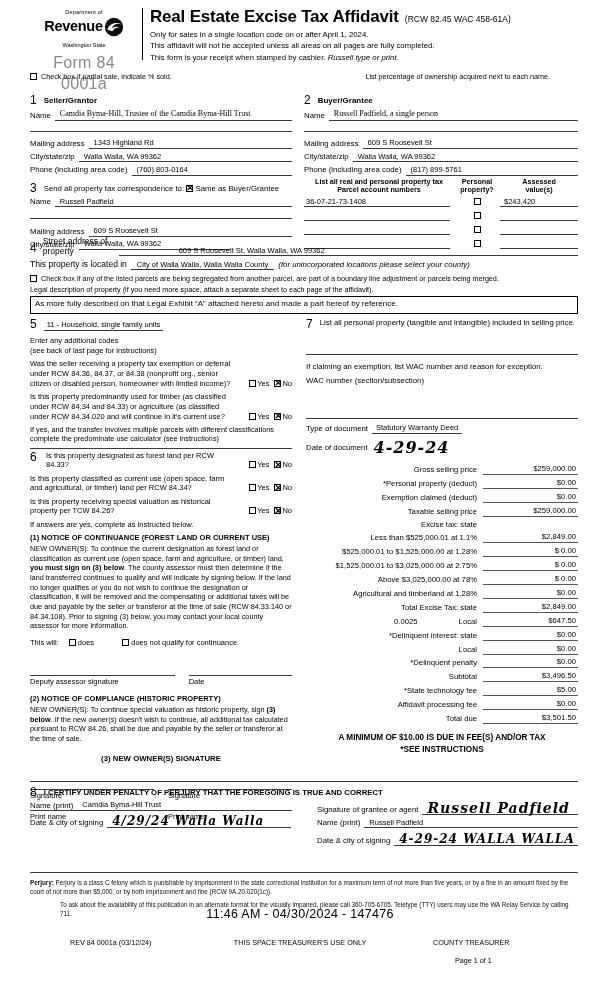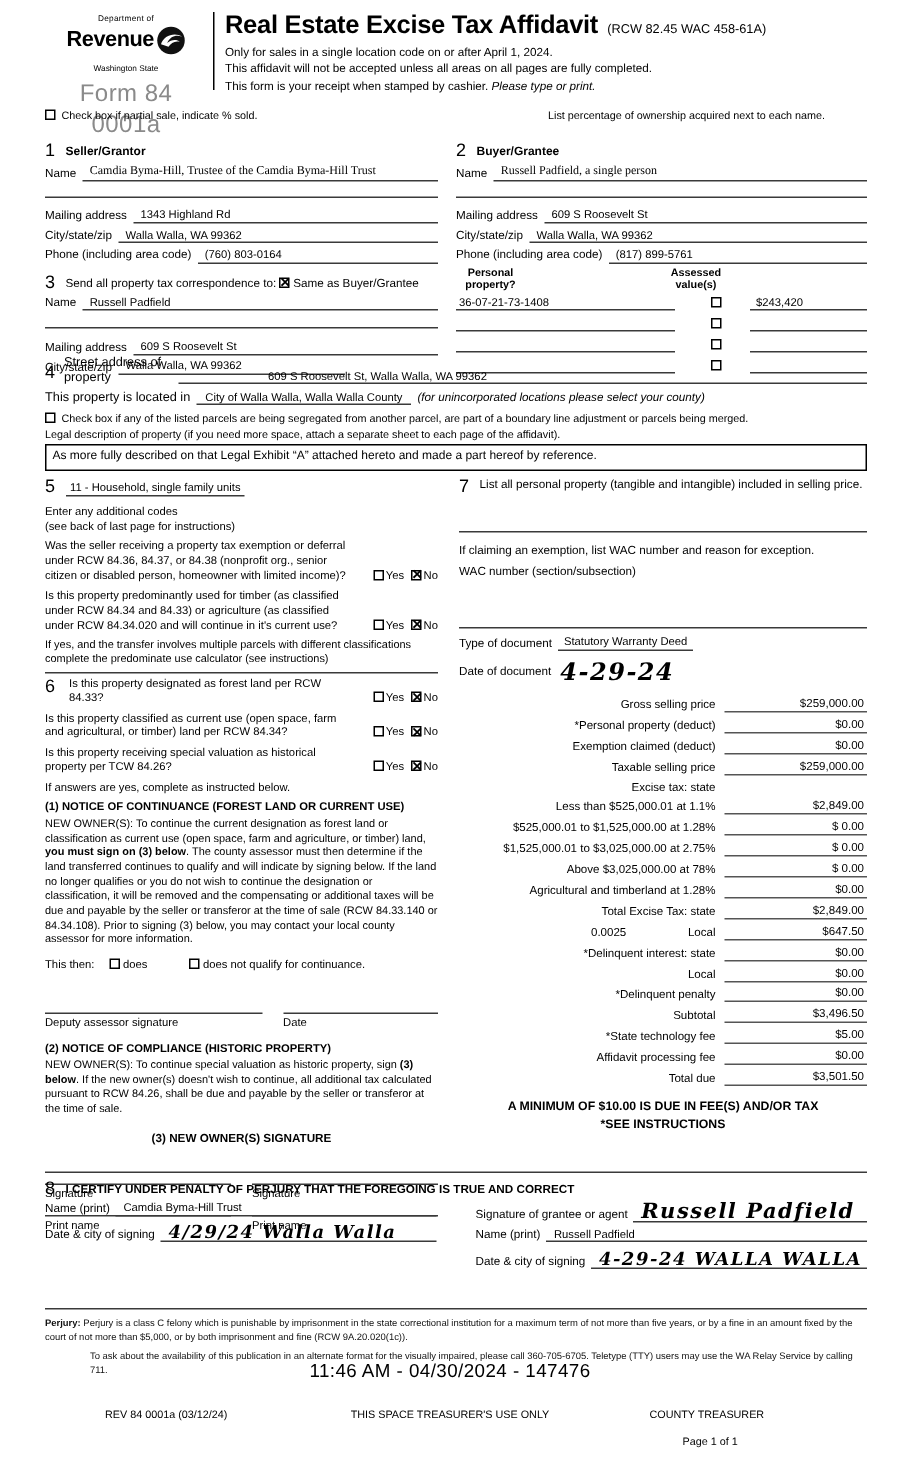--- a/index.html
+++ b/index.html
@@ -101,21 +101,21 @@
   <div class="formno">Form 84 0001a</div>
 </div>
 <div class="abs hdiv"></div>
 <div class="abs hmain">
   <div>
     <h1 class="title">Real Estate Excise Tax Affidavit</h1>
     <span class="rcw">(RCW 82.45 WAC 458-61A)</span>
   </div>
   <div class="hline">Only for sales in a single location code on or after April 1, 2024.</div>
   <div class="hline">This affidavit will not be accepted unless all areas on all pages are fully completed.</div>
-  <div class="hline"><span>This form is your receipt when stamped by cashier.</span> <span class="i">Please type or print.</span></div>
+  <div class="hline"><span>This form is your receipt when stamped by cashier.</span> <span class="i">Russell type or print.</span></div>
 </div>
 <div class="abs cbrow">
   <span><span class="cb"></span>&nbsp;&nbsp;<span>Check box if partial sale, indicate % sold.</span></span>
   <span style="margin-right:28px;">List percentage of ownership acquired next to each name.</span>
 </div>
 
 <div class="abs cols1">
   <div class="colL">
     <div class="sechead">
         <span class="secnum">1</span>
@@ -179,20 +179,21 @@
     <div class="frow">
         <span class="lbl">City/state/zip</span>
         <span class="val">Walla Walla, WA  99362</span>
       </div>
     <div class="frow">
         <span class="lbl">Phone (including area code)</span>
         <span class="val">(817) 899-5761</span>
       </div>
     <div class="ptable">
       <div class="phead">
+        <span class="pc1"><span>List all real and personal property tax</span><br><span>Parcel account numbers</span></span>
         <span class="pc2"><span>Personal</span><br><span>property?</span></span>
         <span class="pc3"><span>Assessed</span><br><span>value(s)</span></span>
       </div>
       <div class="prow">
           <span class="pv">36-07-21-73-1408</span>
           <span class="pcb"><span class="cb"></span></span>
           <span class="pav">$243,420</span>
         </div>
       <div class="prow">
           <span class="pv"></span>
@@ -258,21 +259,21 @@
       </div>
       <div class="question">
         <span>Is this property receiving special valuation as historical property per TCW 84.26?</span>
         <span class="yesno"><span class="cb"></span><span class="ynl">Yes</span><span class="cb checked"></span><span>No</span></span>
       </div>
     </div>
     <div style="font-size:7.5px;margin-top:2px;">If answers are yes, complete as instructed below.</div>
     <div class="ntitle">(1) NOTICE OF CONTINUANCE (FOREST LAND OR CURRENT USE)</div>
     <div class="para"><span>NEW OWNER(S): To continue the current designation as forest land or classification as current use (open space, farm and agriculture, or timber) land, </span><span class="b">you must sign on (3) below</span><span>. The county assessor must then determine if the land transferred continues to qualify and will indicate by signing below. If the land no longer qualifies or you do not wish to continue the designation or classification, it will be removed and the compensating or additional taxes will be due and payable by the seller or transferor at the time of sale (RCW 84.33.140 or 84.34.108). Prior to signing (3) below, you may contact your local county assessor for more information.</span></div>
     <div class="landrow">
-      <span>This then:</span>
+      <span>This will:</span>
       <span><span class="cb"></span> <span>does</span></span>
       <span style="margin-left:18px;"><span class="cb"></span> <span>does not qualify for continuance.</span></span>
     </div>
     <div class="sigpair" style="margin-top:16px;">
       <div class="sg" style="flex:1.4;">
           <div class="sigline"></div>
           <div class="siglab">Deputy assessor signature</div>
         </div>
       <div class="sg">
           <div class="sigline"></div>

